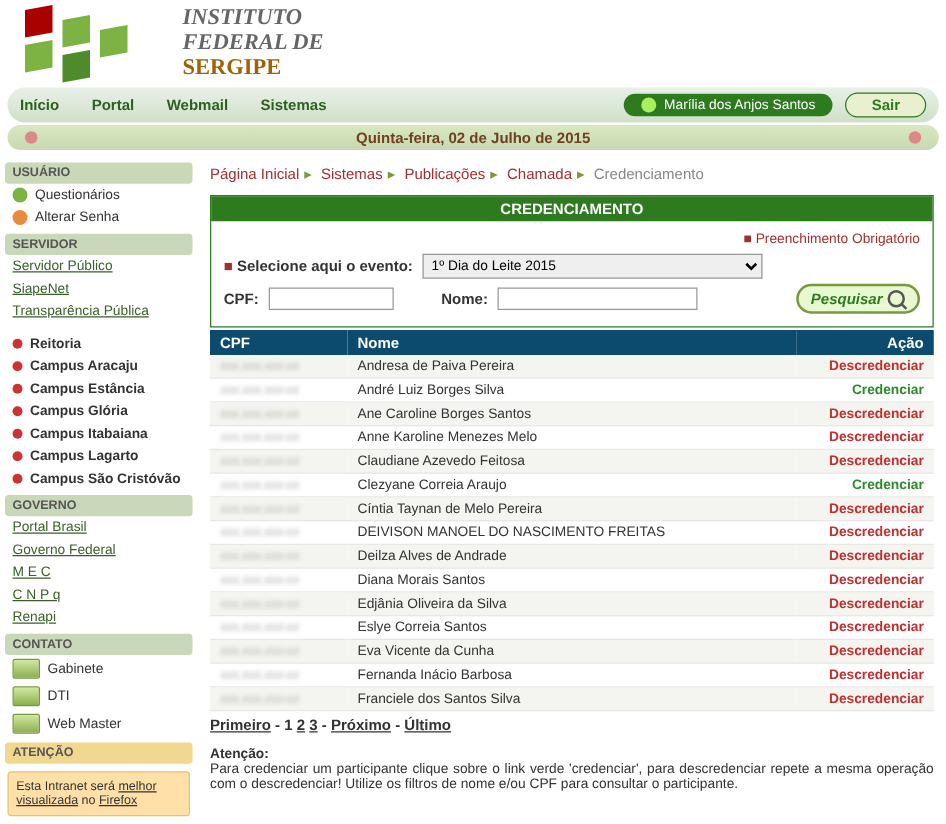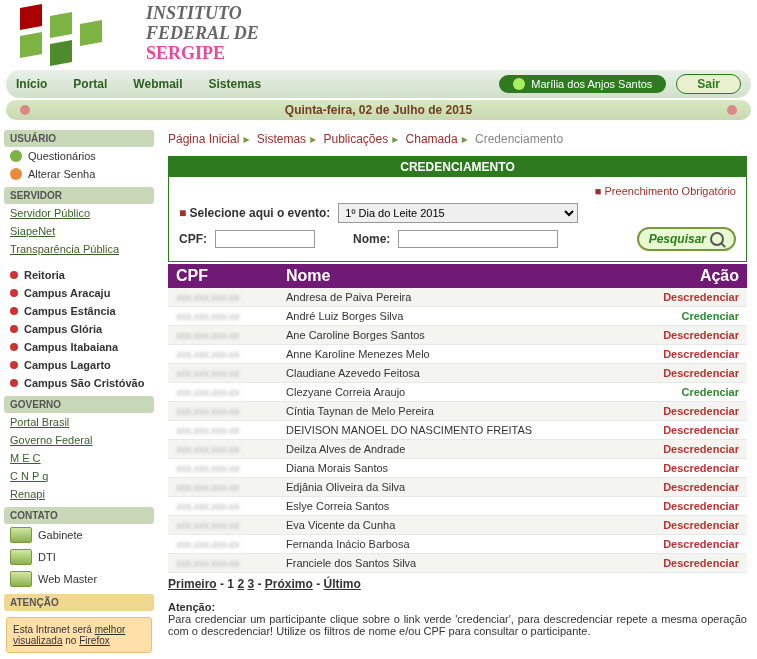--- a/index.html
+++ b/index.html
@@ -6,21 +6,21 @@
 body{font-family:Verdana,Arial,sans-serif;font-size:11px;background:#fff;color:#333;width:757px;}
 .header-logo{display:flex;align-items:center;padding:4px 10px;gap:36px;}
 .logo-cubes{width:90px;height:60px;position:relative;margin-right:10px;}
 .cube{position:absolute;width:22px;height:22px;transform:skewY(-10deg);}
 .c1{background:#a00;left:10px;top:2px;}
 .c2{background:#7cb342;left:40px;top:10px;}
 .c3{background:#7cb342;left:10px;top:30px;}
 .c4{background:#4d8b2b;left:40px;top:38px;}
 .c5{background:#7cb342;left:70px;top:18px;}
 .inst-title{font-family:Georgia,serif;font-size:18px;font-style:italic;font-weight:bold;color:#666;line-height:1.1;}
-.inst-title .serg{color:#ec4899;font-style:normal;}
+.inst-title .serg{color:#a16207;font-style:normal;}
 .topbar{background:linear-gradient(#e8f0e8,#d0e0c8);border-radius:14px;margin:2px 6px;padding:4px 10px;display:flex;align-items:center;font-size:12px;}
 .topbar-left{display:flex;gap:26px;}
 .topbar-left span{color:#2d5f1f;font-weight:bold;cursor:pointer;}
 .topbar-right{margin-left:auto;display:flex;align-items:center;gap:10px;}
 .user-chip{background:#2d7a1f;color:#fff;padding:3px 14px;border-radius:10px;font-size:11px;display:flex;align-items:flex-start;gap:6px;}
 .user-icon{width:12px;height:12px;background:#a8f060;border-radius:50%;display:inline-block;}
 .sair-btn{background:#e8f0d0;border:1px solid #2d7a1f;color:#2d7a1f;font-weight:bold;padding:2px 20px;border-radius:10px;cursor:pointer;font-size:12px;}
 .datebar{background:linear-gradient(#d8e8c0,#c8d8b0);text-align:center;padding:3px;border-radius:14px;margin:2px 6px;font-weight:bold;color:#704020;font-size:12px;position:relative;}
 .datebar .dot{width:10px;height:10px;background:#d88;border-radius:50%;position:absolute;top:5px;}
 .datebar .dl{left:14px;}.datebar .dr{right:14px;}
@@ -42,27 +42,27 @@
 .breadcrumb .cur{color:#888;}
 .panel{border:1px solid #2d7a1f;}
 .panel-title{background:#2d7a1f;color:#fff;text-align:center;font-weight:bold;padding:3px;font-size:12px;}
 .panel-body{padding:6px 10px;}
 .req-note{text-align:right;color:#a03030;font-size:11px;padding:2px 0;}
 .req-note::before{content:"■ ";color:#a03030;}
 .form-row{display:flex;align-items:center;gap:8px;margin:4px 0;}
 .form-row label{font-weight:bold;font-size:12px;}
 .form-row .lbl-ev::before{content:"■ ";color:#a03030;}
 .form-row select,.form-row input{font-size:11px;padding:2px;border:1px solid #999;}
-.form-row select{width:240px;}
+.form-row select{width:272px;}
 .form-row input{width:100px;}
 .pesq-btn{margin-left:auto;background:#e8f8d0;border:2px solid #7a9840;border-radius:14px;padding:3px 10px;font-style:italic;font-weight:bold;color:#2d7a1f;cursor:pointer;display:flex;align-items:center;gap:4px;font-size:12px;}
 .lupa{width:14px;height:14px;border:2px solid #555;border-radius:50%;position:relative;display:inline-block;}
 .lupa::after{content:"";position:absolute;width:6px;height:2px;background:#555;transform:rotate(45deg);bottom:-2px;right:-4px;}
 table{width:100%;border-collapse:collapse;margin-top:2px;font-size:11px;}
-thead th{background:#701a75;color:#fff;text-align:left;padding:3px 8px;font-size:16px;}
+thead th{background:#0c4a6e;color:#fff;text-align:left;padding:3px 8px;font-size:12px;}
 tbody td{padding:3px 8px;border-bottom:1px solid #e8e8e8;}
 tbody tr:nth-child(odd){background:#f4f4f0;}
 .cpf-blur{color:#bbb;font-style:italic;filter:blur(1.8px);letter-spacing:-0.5px;}
 .act{text-align:right;font-weight:bold;}
 .act-d{color:#c03030;cursor:pointer;}
 .act-c{color:#2d8a2d;cursor:pointer;}
 .pager{padding:4px 0;font-size:12px;font-weight:bold;}
 .pager a{color:#333;text-decoration:underline;cursor:pointer;}
 .note{padding:6px 0;font-size:11px;text-align:justify;}
 .note b{display:block;}

